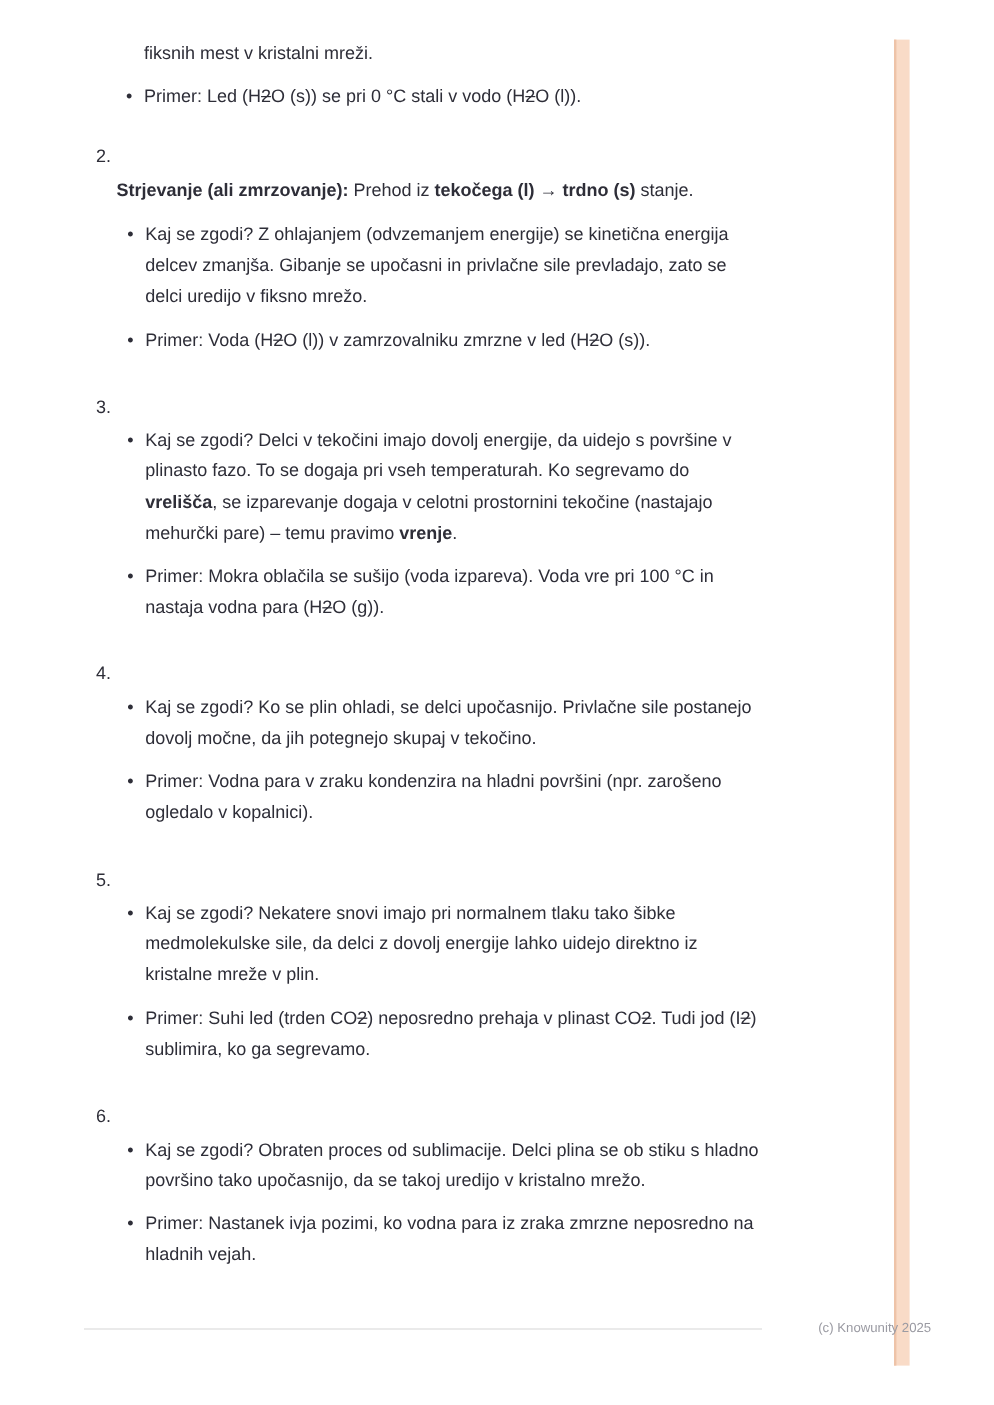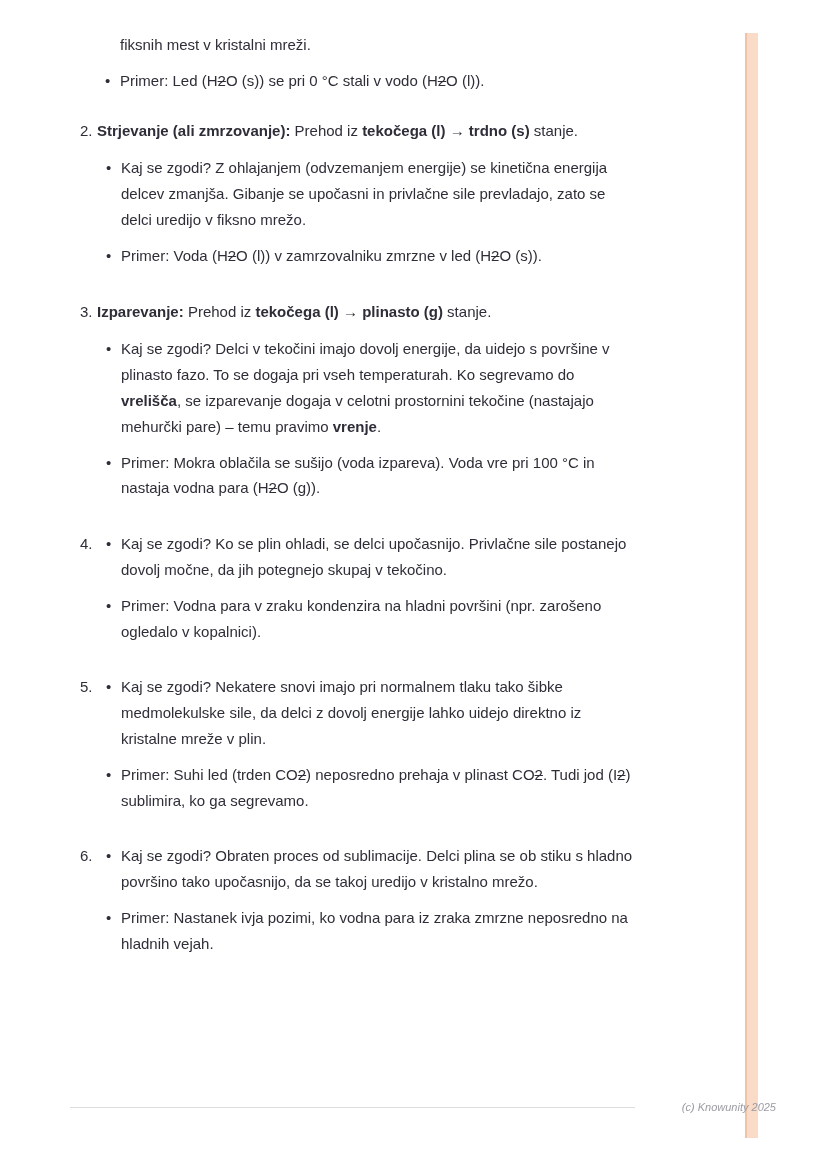--- a/index.html
+++ b/index.html
@@ -51,21 +51,21 @@
   }
   .btext { flex: 1; }
   .item {
     display: flex;
     margin-bottom: 20px;
   }
   .item .num {
     flex: none;
     width: 17px;
   }
-  .item .body { flex: 1; }
+  .item .body { flex: 1; margin-top: 28px; }
   .heading { margin: 0 0 12px 0; }
   .heading.just { text-align: justify; }
   .bullets { margin-left: 9px; }
   .bullet {
     display: flex;
     margin-bottom: 10px;
   }
   .b { font-weight: 700; }
   .i { }
   .strike { text-decoration: line-through; }
@@ -78,21 +78,20 @@
     background: #dddddd;
   }
   .footer {
     position: absolute;
     right: 52px;
     top: 1100px;
     font-size: 11px;
     line-height: 1.4;
     color: #9b9ba3;
     z-index: 2;
-    font-style: italic;
   }
 </style>
 </head>
 <body>
 
 <div class="page" style="color: rgb(46, 46, 56);">
   <div class="stripe" style="background: rgb(249, 219, 199); border-left-color: rgb(238, 195, 168);"></div>
 
   <div class="content">
     <p class="cont">fiksnih mest v kristalni mreži.</p>
@@ -115,21 +114,20 @@
               <div class="bullet">
                 <span class="bullet-marker">•</span>
                 <div class="btext"><span class="i">Primer:</span><span> Voda (H</span><span class="strike">2</span><span>O (l)) v zamrzovalniku zmrzne v led (H</span><span class="strike">2</span><span>O (s)).</span></div>
               </div>
             </div>
           </div>
         </div>
         <div class="item">
           <div class="num">3.</div>
           <div class="body">
-            <p class="heading"><span class="b">Izparevanje:</span><span> Prehod iz </span><span class="b">tekočega (l) → plinasto (g)</span><span> stanje.</span></p>
             <div class="bullets">
               <div class="bullet">
                 <span class="bullet-marker">•</span>
                 <div class="btext"><span class="i">Kaj se zgodi?</span><span> Delci v tekočini imajo dovolj energije, da uidejo s površine v plinasto fazo. To se dogaja pri vseh temperaturah. Ko segrevamo do </span><span class="b">vrelišča</span><span>, se izparevanje dogaja v celotni prostornini tekočine (nastajajo mehurčki pare) – temu pravimo </span><span class="b">vrenje</span><span>.</span></div>
               </div>
               <div class="bullet">
                 <span class="bullet-marker">•</span>
                 <div class="btext"><span class="i">Primer:</span><span> Mokra oblačila se sušijo (voda izpareva). Voda vre pri 100 °C in nastaja vodna para (H</span><span class="strike">2</span><span>O (g)).</span></div>
               </div>
             </div>

